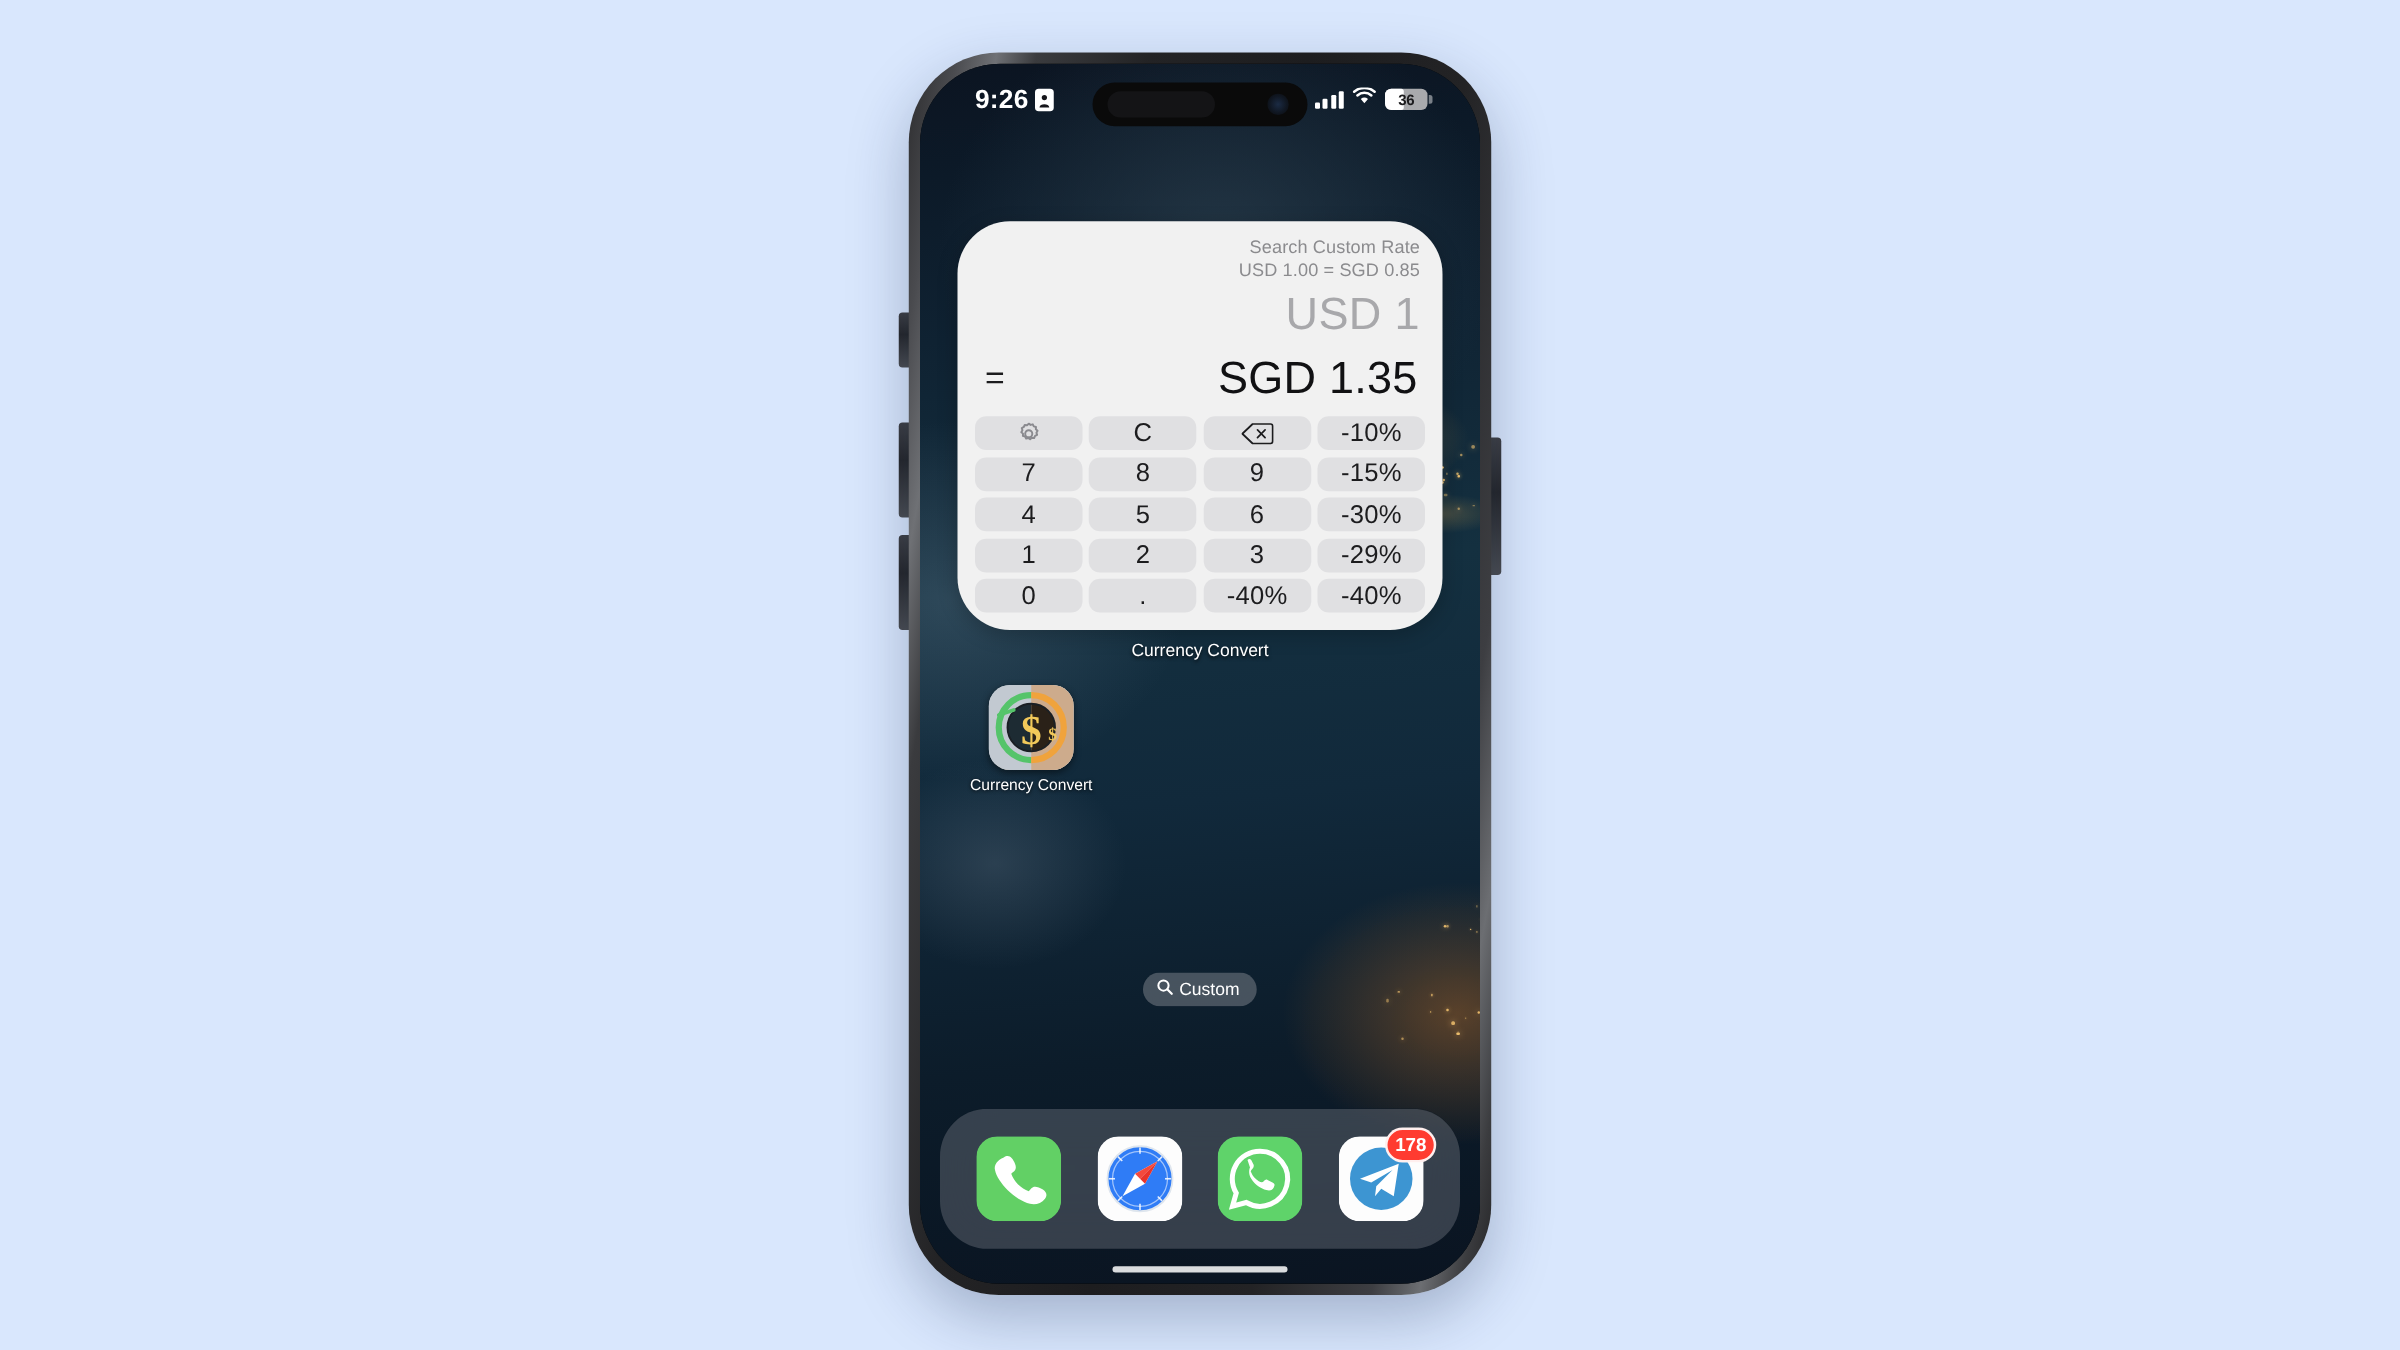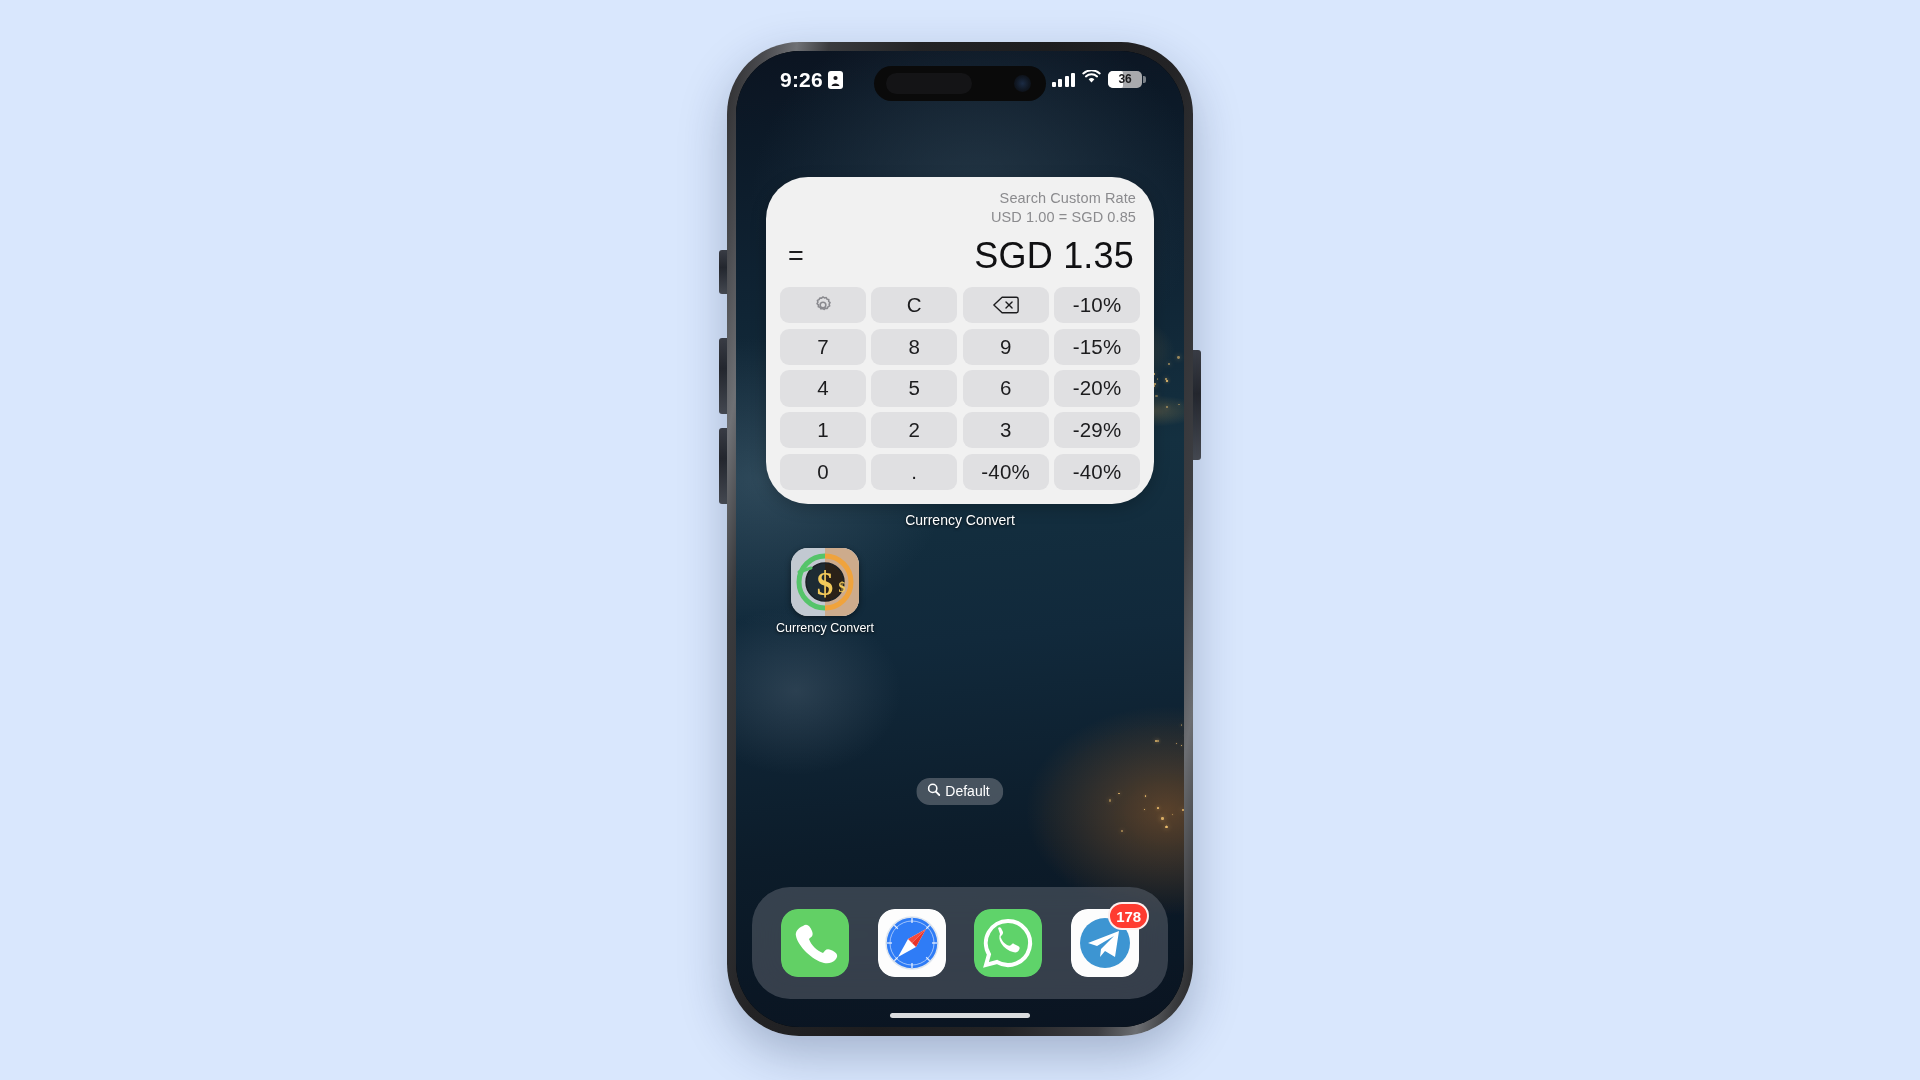--- a/index.html
+++ b/index.html
@@ -466,20 +466,21 @@
             <span id="battery-fill" style="width: 43%;"></span>
             <span id="battery-text">36</span>
           </span>
         </div>
       </div>
 
       <div id="widget">
         <div id="w-head">
           <div class="w-sub">Search Custom Rate</div>
           <div class="w-sub">USD 1.00 = SGD 0.85</div>
+          <div id="w-amount">USD 1</div>
         </div>
 
         <div id="w-result-row">
           <span id="w-eq">=</span>
           <span id="w-result">SGD 1.35</span>
         </div>
 
         <div id="keypad">
             <div class="key icon">
               <span>
@@ -499,21 +500,21 @@
               </span>
             </div>
             <div class="key">-10%</div>
             <div class="key">7</div>
             <div class="key">8</div>
             <div class="key">9</div>
             <div class="key">-15%</div>
             <div class="key">4</div>
             <div class="key">5</div>
             <div class="key">6</div>
-            <div class="key">-20%</div>
+            <div class="key">-30%</div>
             <div class="key">1</div>
             <div class="key">2</div>
             <div class="key">3</div>
             <div class="key">-29%</div>
             <div class="key">0</div>
             <div class="key">.</div>
             <div class="key">-40%</div>
             <div class="key">-40%</div>
           </div>
       </div>
@@ -550,21 +551,21 @@
         <div id="app-label">Currency Convert</div>
       </div>
 
       <div id="search-pill">
         <span>
           <svg width="13" height="13" viewBox="0 0 13 13">
             <circle cx="5.4" cy="5.4" r="4.1" fill="none" stroke="#fff" stroke-width="1.6"></circle>
             <path d="M8.6 8.6 L12 12" stroke="#fff" stroke-width="1.8" stroke-linecap="round"></path>
           </svg>
         </span>
-        <span>Default</span>
+        <span>Custom</span>
       </div>
 
       <div id="dock">
 
         <div class="dock-app">
           <span class="dock-icon">
             <svg width="68" height="68" viewBox="0 0 68 68">
               <rect width="68" height="68" rx="16" fill="#62d065"></rect>
               <path d="M22 17 c4 -3 7 0 9 5 c2 5 -1 6 -3 8 c2 6 8 12 14 14 c2 -2 3 -5 8 -3 c5 2 8 5 5 9 c-3 4 -8 5 -12 4 C31 51 17 37 15 27 c-1 -4 2 -8 7 -10 Z" fill="#fff"></path>
             </svg>

